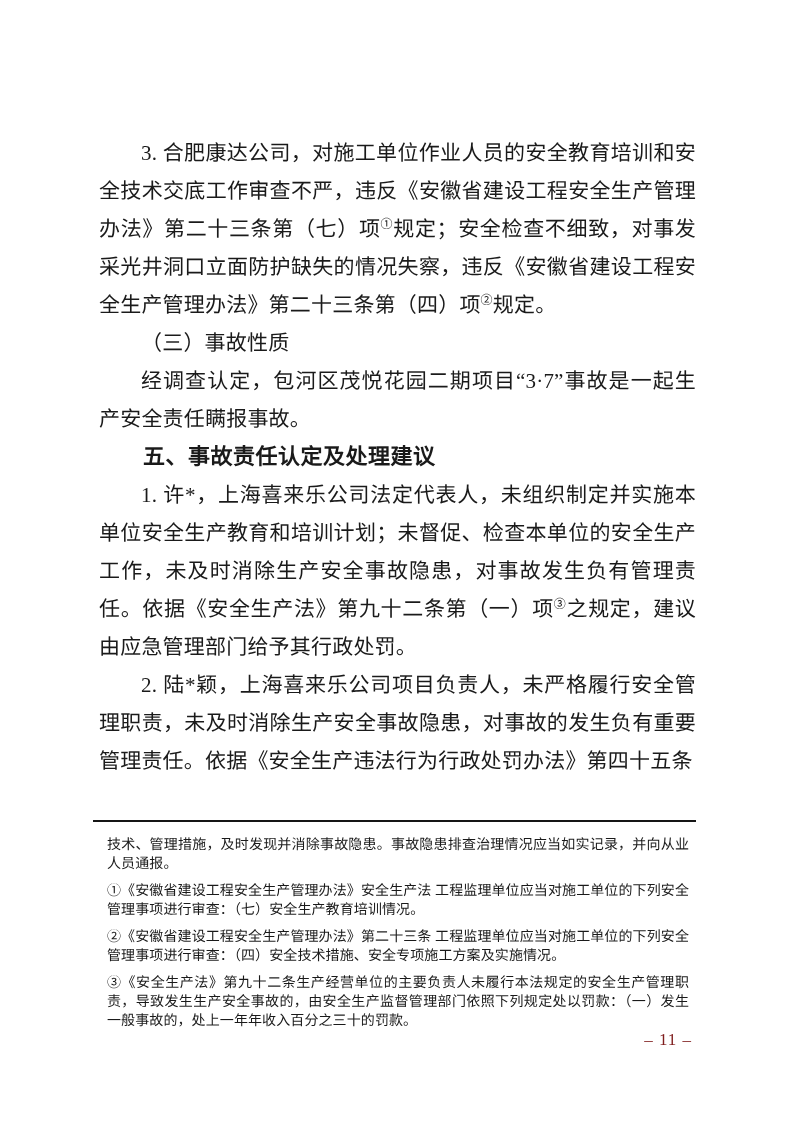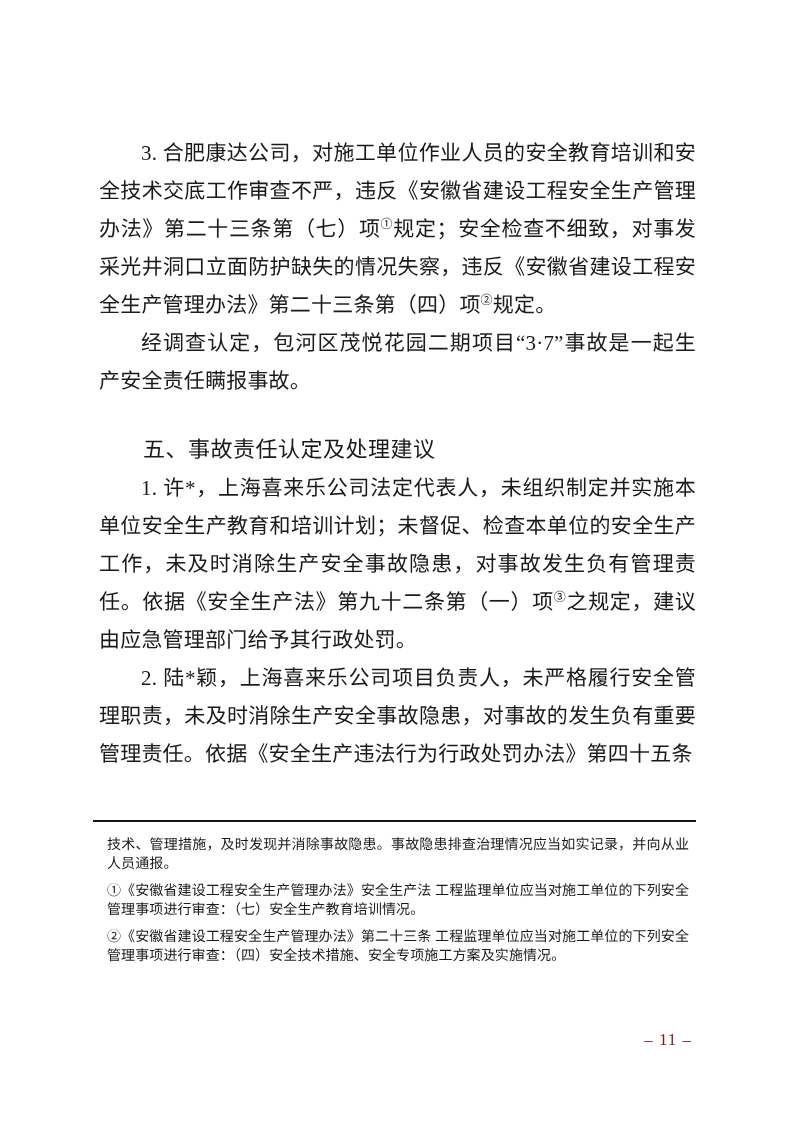--- a/index.html
+++ b/index.html
@@ -27,24 +27,23 @@
     margin: 0;
     text-indent: 2em;
     font-size: 21px;
     line-height: 38px;
     letter-spacing: 0.2px;
     text-align: justify;
     text-justify: inter-character;
   }
   .main-text p.heading {
     font-family: "Liberation Sans", "DejaVu Sans", sans-serif;
-    font-weight: 400;
+    font-weight: 700;
     font-size: 22px;
     letter-spacing: 0.5px;
-    margin-top: 31px;
   }
   .main-text sup {
     font-size: 12px;
     line-height: 0;
     vertical-align: super;
   }
   .footnote-rule {
     position: absolute;
     left: 93px;
     top: 820px;
@@ -74,25 +73,27 @@
     letter-spacing: 1px;
     color: #7f1d1d;
   }
 </style>
 </head>
 <body>
 
 <div class="page">
   <div class="main-text">
       <p class="para">3. 合肥康达公司，对施工单位作业人员的安全教育培训和安全技术交底工作审查不严，违反《安徽省建设工程安全生产管理办法》第二十三条第（七）项<sup>①</sup>规定；安全检查不细致，对事发采光井洞口立面防护缺失的情况失察，违反《安徽省建设工程安全生产管理办法》第二十三条第（四）项<sup>②</sup>规定。</p>
+      <p class="para">（三）事故性质</p>
       <p class="para">经调查认定，包河区茂悦花园二期项目“3·7”事故是一起生产安全责任瞒报事故。</p>
       <p class="para heading">五、事故责任认定及处理建议</p>
       <p class="para">1. 许*，上海喜来乐公司法定代表人，未组织制定并实施本单位安全生产教育和培训计划；未督促、检查本单位的安全生产工作，未及时消除生产安全事故隐患，对事故发生负有管理责任。依据《安全生产法》第九十二条第（一）项<sup>③</sup>之规定，建议由应急管理部门给予其行政处罚。</p>
       <p class="para">2. 陆*颖，上海喜来乐公司项目负责人，未严格履行安全管理职责，未及时消除生产安全事故隐患，对事故的发生负有重要管理责任。依据《安全生产违法行为行政处罚办法》第四十五条</p>
     </div>
   <div class="footnote-rule"></div>
   <div class="footnotes">
       <p>技术、管理措施，及时发现并消除事故隐患。事故隐患排查治理情况应当如实记录，并向从业人员通报。</p>
       <p>①《安徽省建设工程安全生产管理办法》安全生产法 工程监理单位应当对施工单位的下列安全管理事项进行审查：（七）安全生产教育培训情况。</p>
       <p>②《安徽省建设工程安全生产管理办法》第二十三条 工程监理单位应当对施工单位的下列安全管理事项进行审查：（四）安全技术措施、安全专项施工方案及实施情况。</p>
+      <p>③《安全生产法》第九十二条生产经营单位的主要负责人未履行本法规定的安全生产管理职责，导致发生生产安全事故的，由安全生产监督管理部门依照下列规定处以罚款：（一）发生一般事故的，处上一年年收入百分之三十的罚款。</p>
     </div>
   <div class="page-number">– 11 –</div>
 </div>
 
 </body></html>

